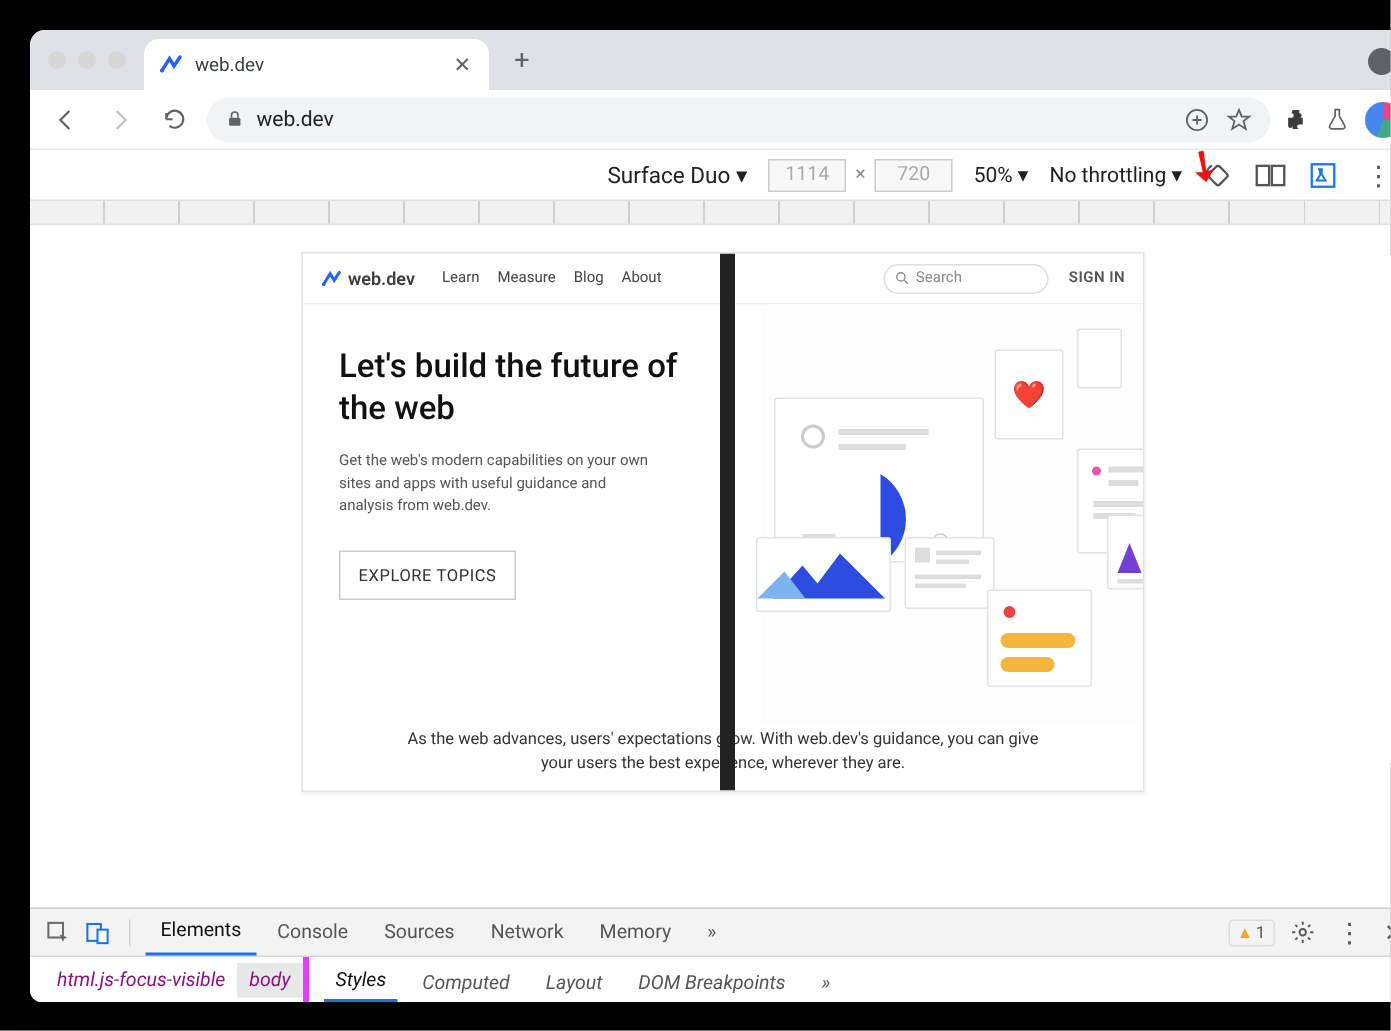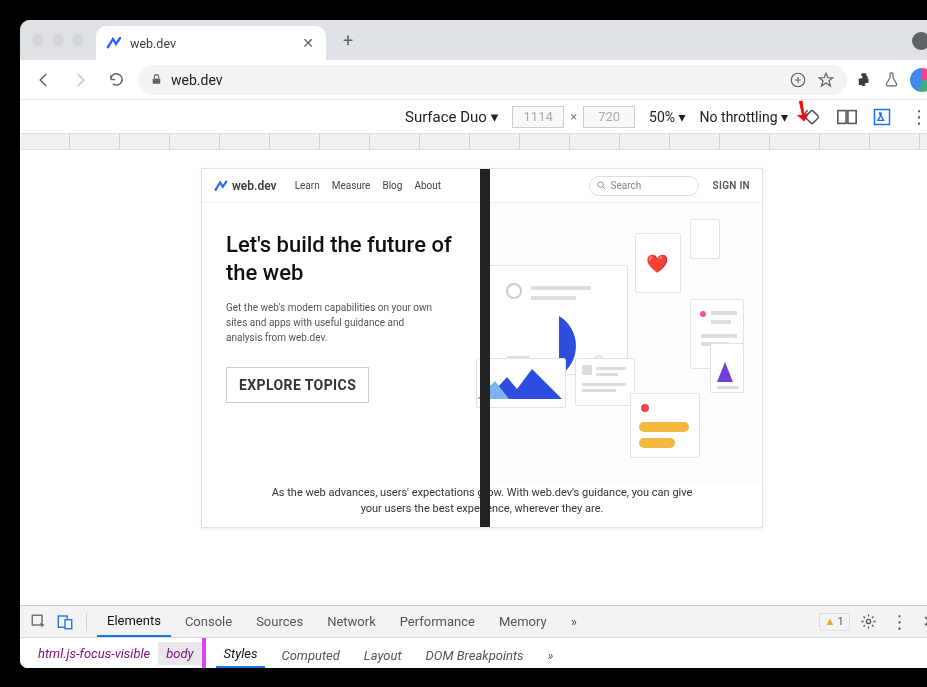--- a/index.html
+++ b/index.html
@@ -46,27 +46,27 @@
   
   .viewport-wrap { flex:1; background:#fff; display:flex; justify-content:center; padding-top:18px; overflow:hidden;}
   .device-frame { width:562px; height:360px; border:1px solid #e3e3e3; background:#fff; box-shadow:0 1px 3px rgba(0,0,0,.08); position:relative; overflow:hidden;}
   .hinge { position:absolute; left:278px; top:0; width:10px; height:100%; background:#222; z-index:5;}
   .site-header { height:34px; display:flex; align-items:center; padding:0 12px; border-bottom:1px solid #eee; font-size:10px; color:#444;}
   .site-logo { display:flex; align-items:center; gap:4px; font-weight:600; font-size:12px; color:#3c3c3c;}
   .nav-links { display:flex; gap:12px; margin-left:18px; }
   .site-right { margin-left:auto; display:flex; align-items:center; gap:14px;}
   .search-box { width:110px; height:20px; border:1px solid #ddd; border-radius:10px; display:flex; align-items:center; padding:0 6px; font-size:10px; color:#888;}
   .signin { font-size:10px; font-weight:600; letter-spacing:.3px; color:#555;}
-  .hero { display:flex; height:280px;}
+  .hero { display:flex; height:280px;gap:28px;}
   .hero-left { width:278px; padding:28px 24px 0 24px;}
   .hero-title { font-size:22px; line-height:1.25; color:#111; font-weight:500; margin-bottom:14px;}
   .hero-sub { font-size:10px; line-height:1.5; color:#555; margin-bottom:22px; max-width:210px;}
   .hero-btns { display:flex; gap:10px;}
   .btn-primary { background:#2962ff; color:#fff; font-size:9px; font-weight:600; padding:9px 12px; letter-spacing:.4px;}
-  .btn-secondary { background:#fff; border:1px solid #ccc; font-size:14px; font-weight:700; padding:9px 12px; letter-spacing:.4px; color:#333;}
+  .btn-secondary { background:#fff; border:1px solid #ccc; font-size:11px; font-weight:400; padding:9px 12px; letter-spacing:.4px; color:#333;}
   .hero-right { flex:1; position:relative; background:#fdfdfd;}
   .card { position:absolute; background:#fff; border:1px solid #e2e2e2; border-radius:2px;}
   .tagline { position:absolute; bottom:10px; left:0; right:0; text-align:center; font-size:11px; line-height:1.45; color:#333; padding:0 30px;}
 
   
   .devtools { border-top:1px solid #cdcdcd; background:#f3f3f3; }
   .dt-tabs { height:32px; display:flex; align-items:center; gap:4px; padding:0 8px; font-size:13px; color:#555; border-bottom:1px solid #d8d8d8;}
   .dt-icon { width:22px; height:22px; display:flex;align-items:center;justify-content:center; color:#6a6a6a;}
   .dt-icon.active { color:#1a73e8;}
   .dt-sep { width:1px; height:18px; background:#d0d0d0; margin:0 6px;}
@@ -310,21 +310,20 @@
           <svg width="18" height="18" viewBox="0 0 24 24">
             <rect x="3" y="4" width="12" height="15" fill="none" stroke="#1a73e8" stroke-width="1.8"></rect>
             <rect x="12" y="9" width="9" height="12" fill="#fff" stroke="#1a73e8" stroke-width="1.8"></rect>
           </svg>
         </span>
       <span class="dt-sep"></span>
       <span class="dt-tab active">Elements</span>
       <span class="dt-tab">Console</span>
       <span class="dt-tab">Sources</span>
       <span class="dt-tab">Network</span>
-      <span class="dt-tab">Performance</span>
       <span class="dt-tab">Memory</span>
       <span class="dt-tab">»</span>
       <div class="dt-right">
         <span class="warn-badge">
             <span class="tri">▲</span>
             <span>1</span>
           </span>
         <span>
             <svg width="17" height="17" viewBox="0 0 24 24">
               <circle cx="12" cy="12" r="3" fill="none" stroke="#555" stroke-width="1.8"></circle>

